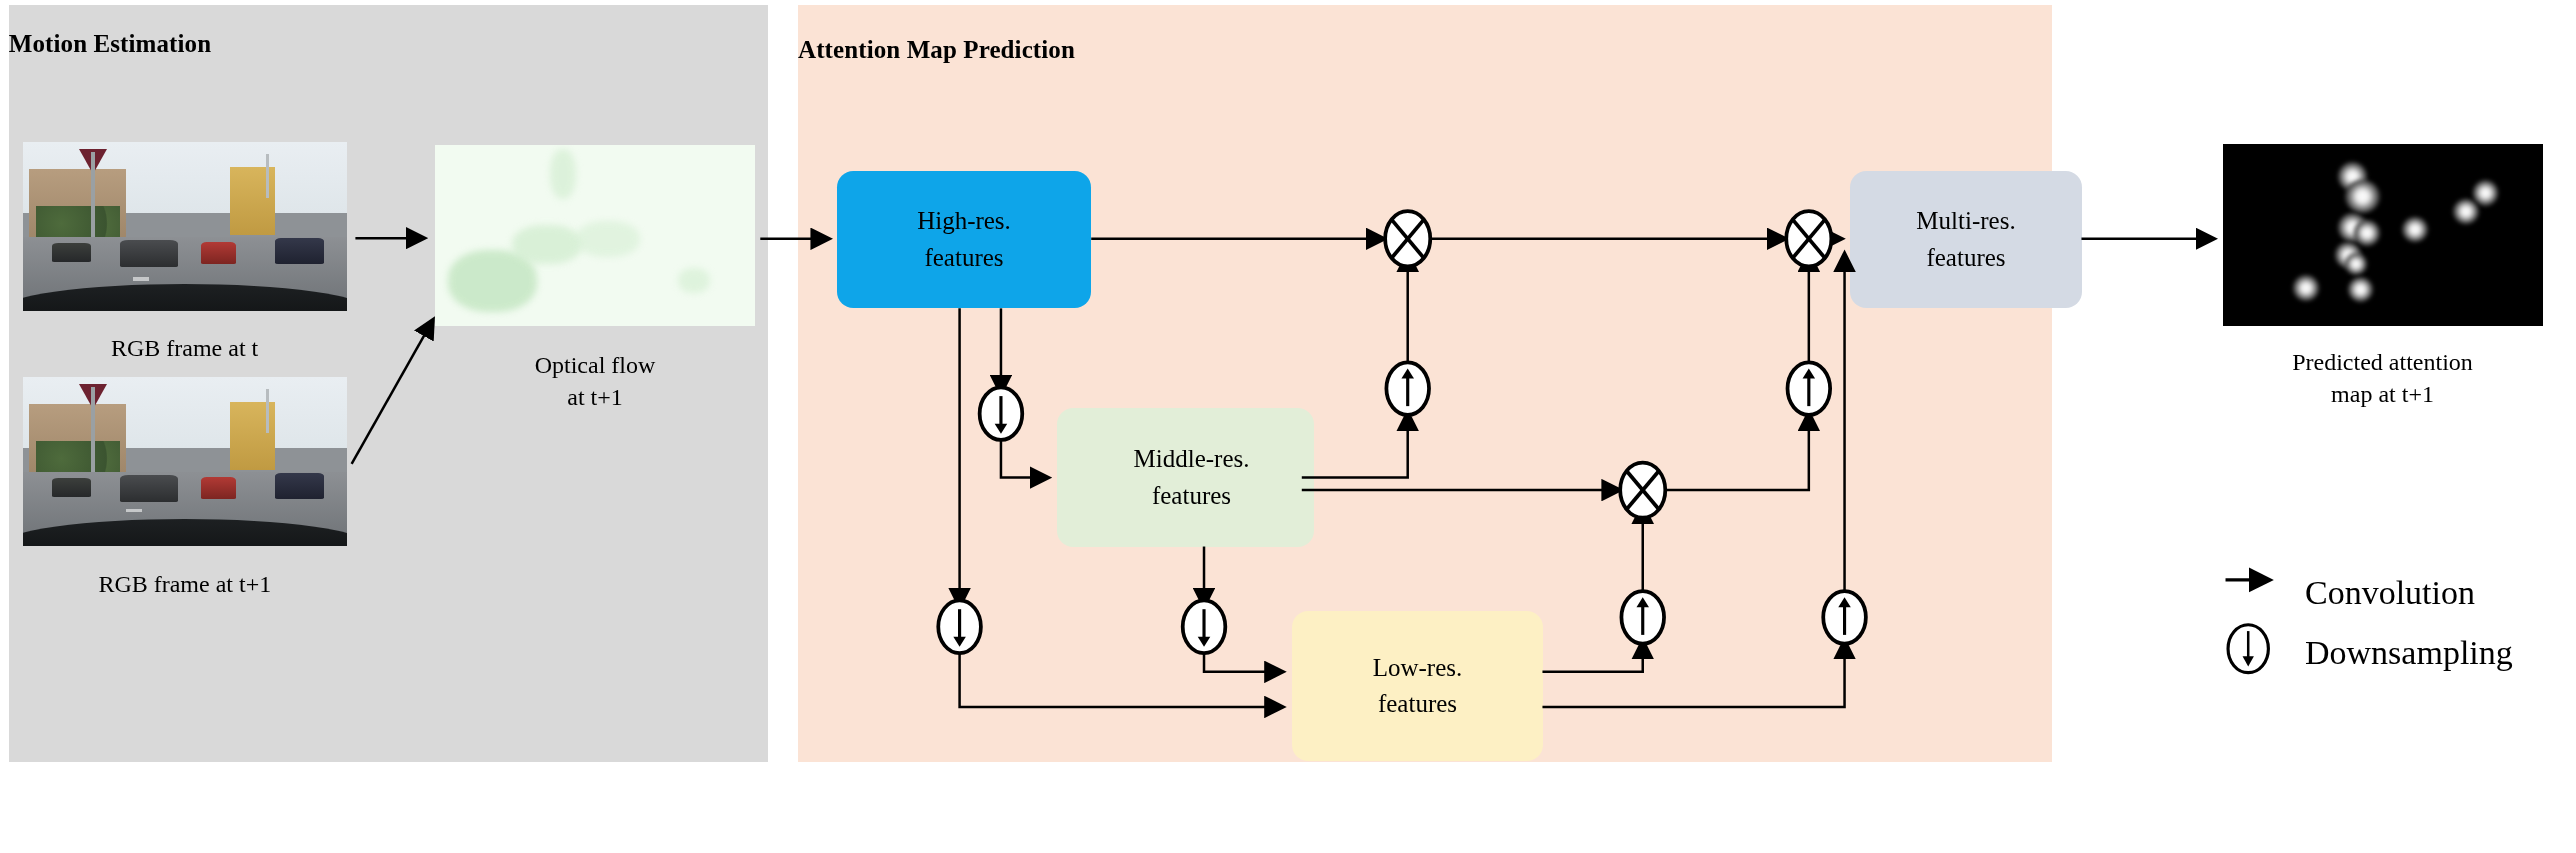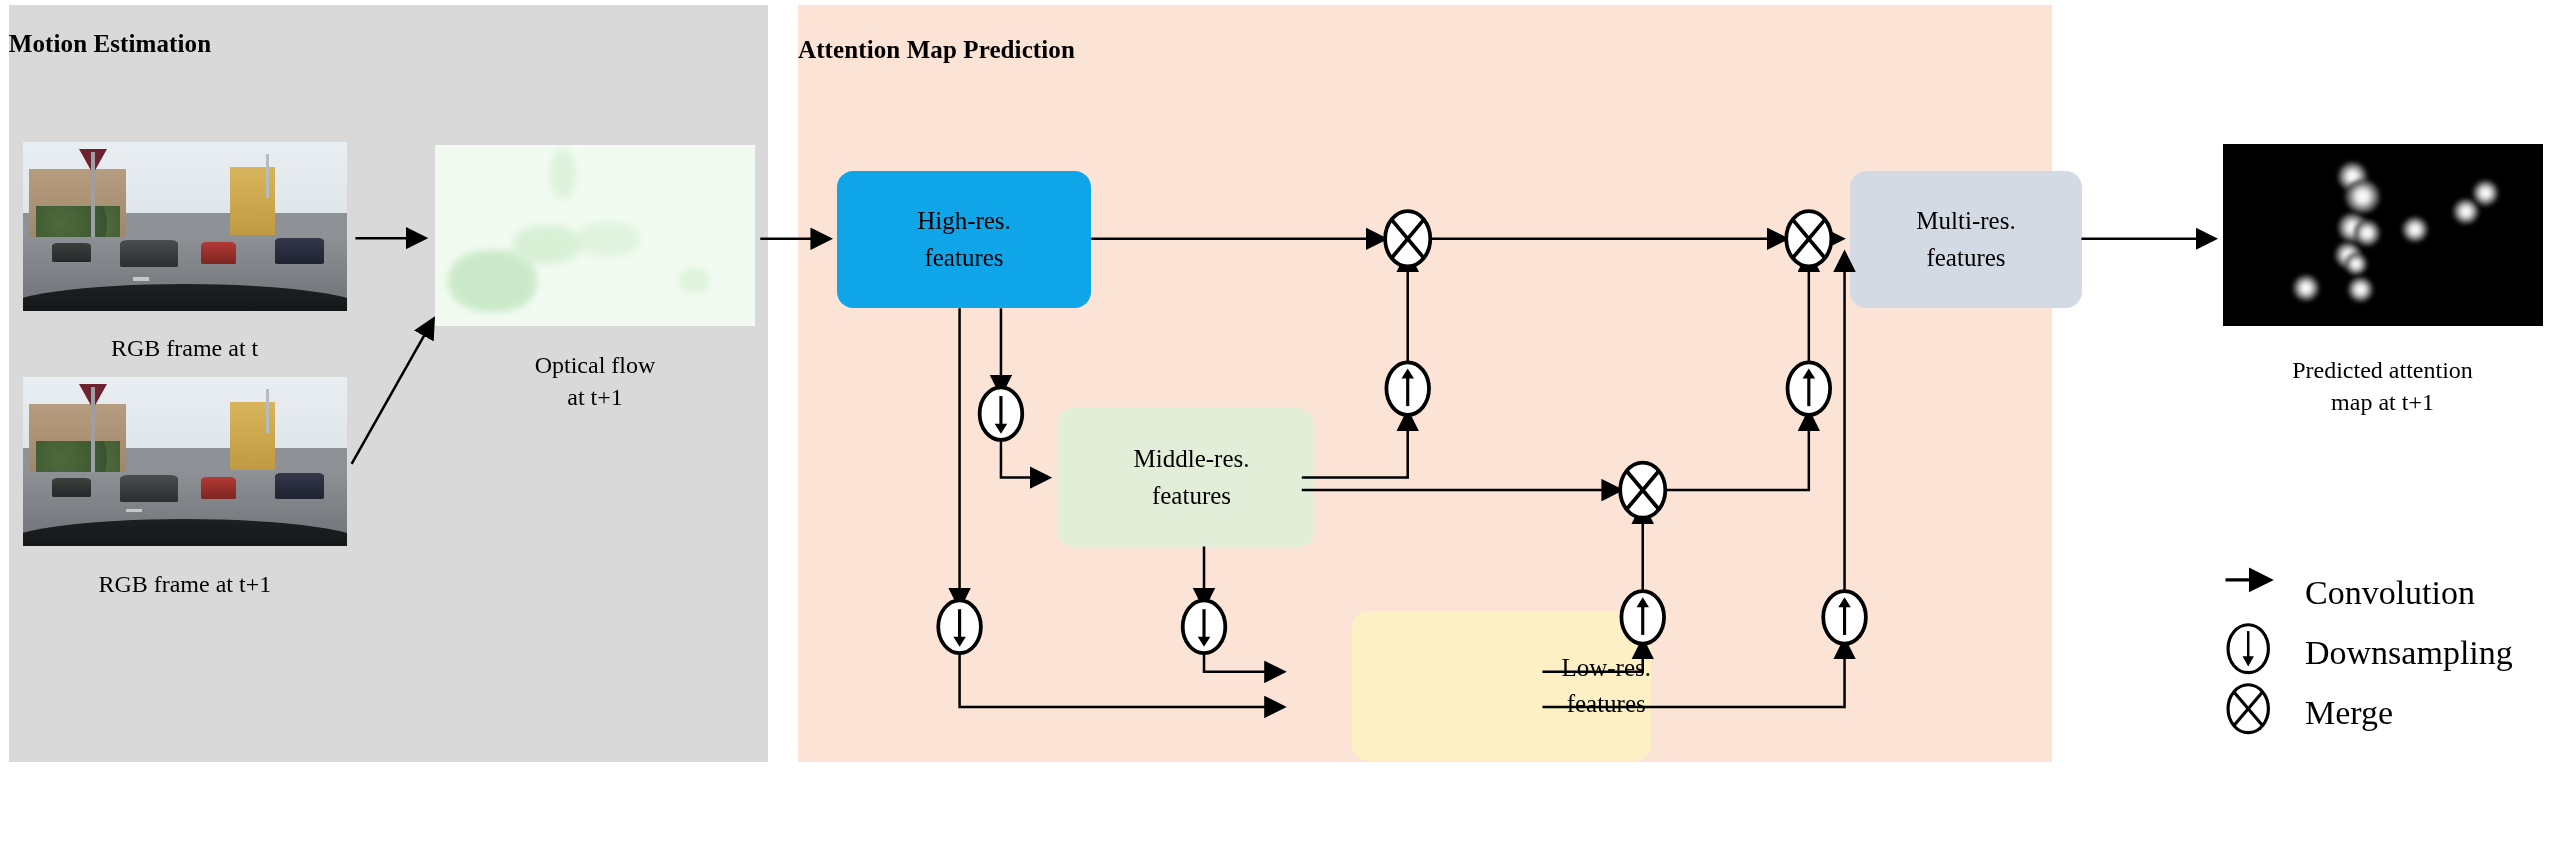--- a/index.html
+++ b/index.html
@@ -51,21 +51,21 @@
   .attn{background:#000;}
   .spot{position:absolute;border-radius:50%;
         background:radial-gradient(circle,#fff 0%,#efefef 26%,#8a8a8a 48%,#1a1a1a 78%,#000 100%);
         filter:blur(1.9px);}
 
   
   .fbox{position:absolute;border-radius:16.3px;display:flex;align-items:center;
         justify-content:center;text-align:center;font-size:25px;line-height:1.45;}
   #box-high{left:837px;top:171px;width:254px;height:137px;background:#0ea5e9;}
   #box-mid{left:1057px;top:408px;width:245px;height:139px;background:#e2eed8;padding-left:12px;}
-  #box-low{left:1352px;top:611px;width:299px;height:150px;background:#fdf0c4;justify-content:flex-end;}
+  #box-low{left:1292px;top:611px;width:251px;height:150px;background:#fdf0c4;}
   #box-multi{left:1850px;top:171px;width:232px;height:137px;background:#d4dae4;}
 
   
   #wires{position:absolute;left:0;top:0;width:2576px;height:853px;overflow:visible;}
 
   
   #legend{position:absolute;left:2223px;top:561px;width:339px;}
   .leg-row{position:relative;height:60px;}
   .leg-ico{position:absolute;left:0;top:0;width:58px;height:58px;}
   .leg-label{position:absolute;left:82px;top:12.5px;font-size:34px;white-space:nowrap;}
@@ -164,21 +164,21 @@
   <div class="spot" style="left:36%;top:38%;width:9%;height:16%;"></div>
   <div class="spot" style="left:41%;top:42%;width:8%;height:14%;"></div>
   <div class="spot" style="left:35%;top:54%;width:8%;height:14%;"></div>
   <div class="spot" style="left:38%;top:60%;width:7%;height:12%;"></div>
   <div class="spot" style="left:56%;top:40%;width:8%;height:14%;"></div>
   <div class="spot" style="left:72%;top:30%;width:8%;height:14%;"></div>
   <div class="spot" style="left:78%;top:20%;width:8%;height:14%;"></div>
   <div class="spot" style="left:22%;top:72%;width:8%;height:14%;"></div>
   <div class="spot" style="left:39%;top:73%;width:8%;height:14%;"></div>
 </div>
-<div class="caption" style="left:2207px;top:346px;width:351px;margin-top:8px;">
+<div class="caption" style="left:2207px;top:346px;width:351px;">
   <span>Predicted attention</span><br>
   <span>map at  t+1</span>
 </div>
 
 <svg id="wires" viewBox="0 0 4108 1361" width="2576" height="853">
   <defs>
     <marker id="ah" viewBox="0 0 12 12" refX="10" refY="6" markerWidth="9" markerHeight="9" orient="auto-start-reverse">
       <path d="M0,0 L12,6 L0,12 z" fill="#000"></path>
     </marker>
   </defs>
@@ -309,23 +309,15 @@
   <div class="leg-row">
     <svg class="leg-ico" viewBox="0 0 92 92">
       <ellipse cx="40" cy="44" rx="32" ry="38" fill="#fff" stroke="#000" stroke-width="5"></ellipse>
       <line x1="40" y1="16" x2="40" y2="62" stroke="#000" stroke-width="4"></line>
       <path d="M31,56 L40,72 L49,56 z" fill="#000"></path>
     </svg>
     <div class="leg-label">Downsampling</div>
   </div>
 
 
-  <div class="leg-row">
-    <svg class="leg-ico" viewBox="0 0 92 92">
-      <ellipse cx="40" cy="44" rx="32" ry="38" fill="#fff" stroke="#000" stroke-width="5"></ellipse>
-      <line x1="17" y1="17" x2="63" y2="71" stroke="#000" stroke-width="5"></line>
-      <line x1="63" y1="17" x2="17" y2="71" stroke="#000" stroke-width="5"></line>
-    </svg>
-    <div class="leg-label">Merge</div>
-  </div>
 
 </div>
 
 
 </body></html>

